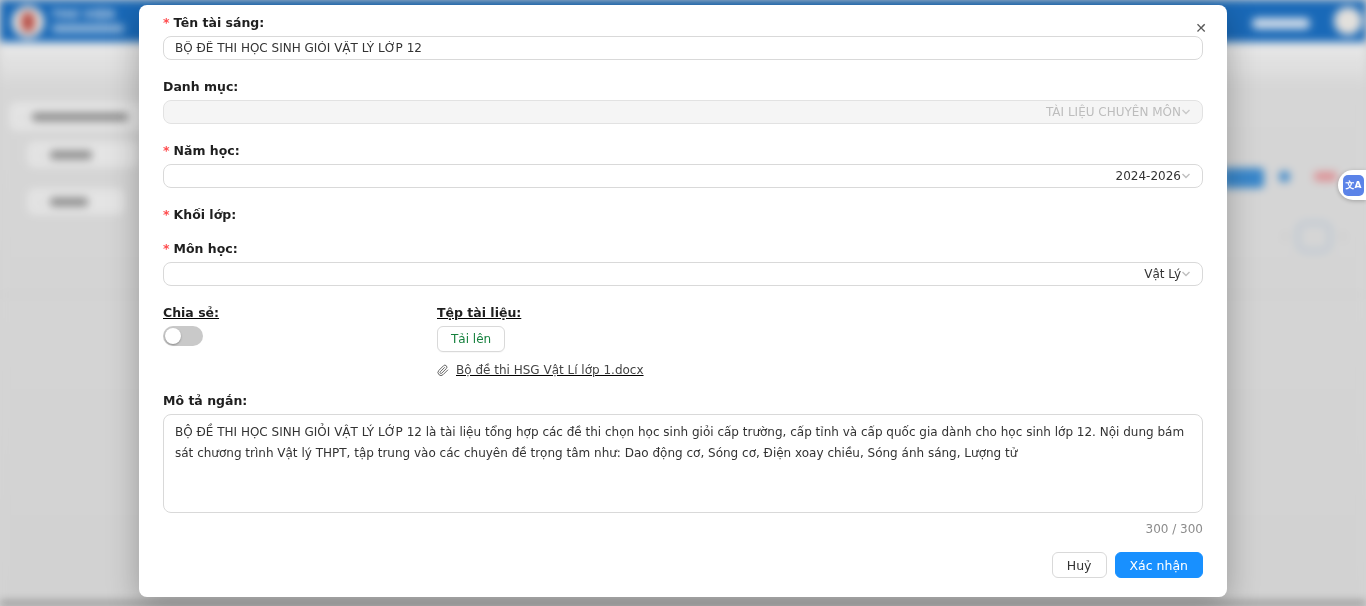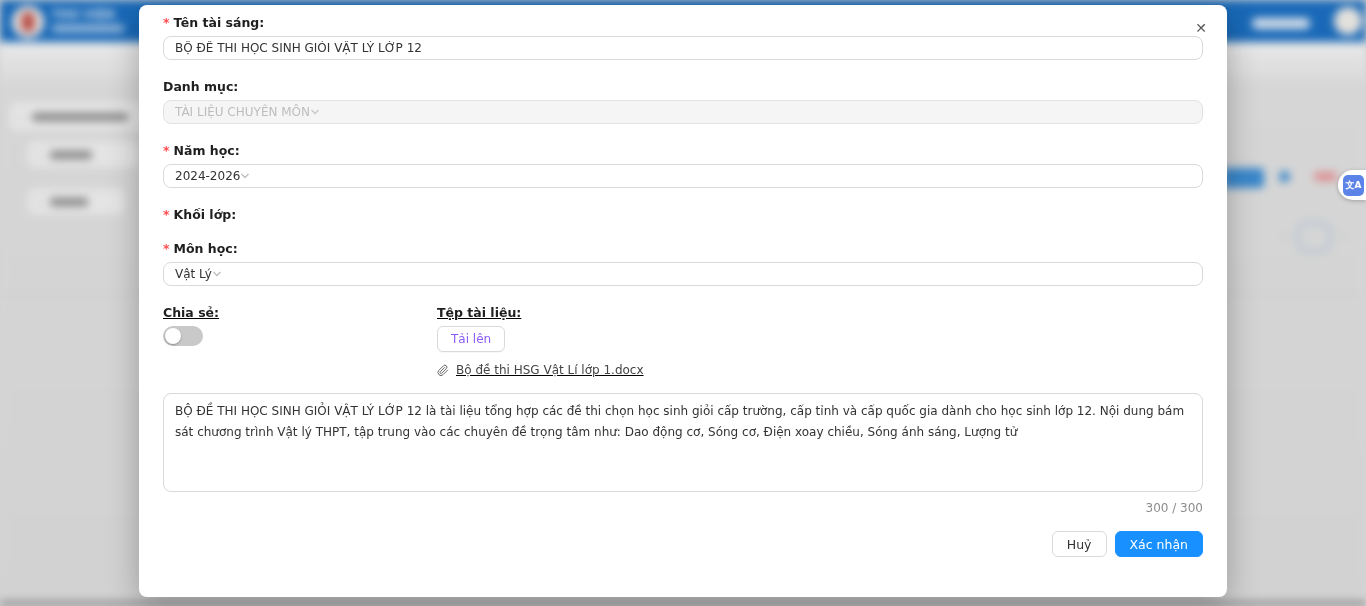--- a/index.html
+++ b/index.html
@@ -56,35 +56,35 @@
   .close-btn { position:absolute; top:14px; right:17px; width:18px; height:18px;
       font-size:14px; color:#595959; cursor:pointer; display:flex; align-items:center;
       justify-content:center; background:none; border:none; }
 
   .fld { margin-bottom:19px; }
   .lbl { font-size:12.5px; font-weight:bold; color:#1f1f1f; margin-bottom:6px; display:flex; gap:4px; align-items:baseline; }
   .req { color:#ff4d4f; font-weight:bold; }
   .ctl { width:100%; height:24px; border:1px solid #d9d9d9; border-radius:8px;
       padding:0 11px; font-size:12px; color:#333; background:#fff;
       font-family:"DejaVu Sans","Liberation Sans",sans-serif; outline:none; }
-  .sel { display:flex; align-items:center; justify-content:flex-start; cursor:pointer; }
+  .sel { display:flex; align-items:center; justify-content:flex-end; cursor:pointer; }
   .sel.disabled { background:#f5f5f5; color:#bdbdbd; border-color:#e2e2e2; cursor:not-allowed; }
   .sel .chev { display:flex; align-items:center; }
 
   .dual-row { display:flex; margin-bottom:16px;text-decoration:underline; }
   .col-share { width:274px; }
   .col-file  { flex:1; }
 
   .switch { width:40px; height:20px; border-radius:10px; background:#c9c9c9; position:relative;
       cursor:pointer; margin-top:2px; }
   .switch .knob { position:absolute; left:2px; top:2px; width:16px; height:16px; border-radius:50%;
       background:#fff; box-shadow:0 1px 2px rgba(0,0,0,.3); }
 
   .upload-btn { display:inline-flex; align-items:center; height:26px; padding:0 13px;
-      border:1px solid #d9d9d9; border-radius:6px; background:#fff; font-size:12px; color:#8b5cf6;
+      border:1px solid #d9d9d9; border-radius:6px; background:#fff; font-size:12px; color:#15803d;
       cursor:pointer; font-family:inherit; box-shadow:0 1px 1px rgba(0,0,0,.03);text-align:center; }
   .file-row { display:flex; align-items:center; gap:7px; margin-top:11px; font-size:12px; color:#444; }
 
   .desc-area { width:100%; height:99px; border:1px solid #d9d9d9; border-radius:8px;
       padding:7px 11px; font-size:12px; line-height:21px; color:#333; resize:none;
       font-family:"DejaVu Sans","Liberation Sans",sans-serif; outline:none; }
   .char-count { text-align:right; font-size:12px; color:#8c8c8c; margin-top:5px; }
 
   .footer { display:flex; justify-content:flex-end; gap:8px; margin-top:16px; }
   .btn { height:26px; padding:0 14px; border-radius:6px; font-size:12.5px; cursor:pointer;
@@ -216,20 +216,23 @@
           <svg width="12" height="13" viewBox="0 0 24 24">
               <path d="M21.44 11.05l-9.19 9.19a6 6 0 0 1-8.49-8.49l9.19-9.19a4 4 0 0 1 5.66 5.66L9.41 17.4a2 2 0 0 1-2.83-2.83l8.49-8.49" fill="none" stroke="#666" stroke-width="2" stroke-linecap="round"></path>
             </svg>
         </span>
         <span>Bộ đề thi HSG Vật Lí lớp 1.docx</span>
       </div>
     </div>
   </div>
 
   <div>
+    <div class="lbl">
+      <span>Mô tả ngắn:</span>
+    </div>
     <textarea class="desc-area" style="">BỘ ĐỀ THI HỌC SINH GIỎI VẬT LÝ LỚP 12 là tài liệu tổng hợp các đề thi chọn học sinh giỏi cấp trường, cấp tỉnh và cấp quốc gia dành cho học sinh lớp 12. Nội dung bám sát chương trình Vật lý THPT, tập trung vào các chuyên đề trọng tâm như: Dao động cơ, Sóng cơ, Điện xoay chiều, Sóng ánh sáng, Lượng tử</textarea>
     <div class="char-count">300 / 300</div>
   </div>
 
   <div class="footer">
     <button class="btn btn-default">Huỷ</button>
     <button class="btn btn-primary">Xác nhận</button>
   </div>
 </div>
 

